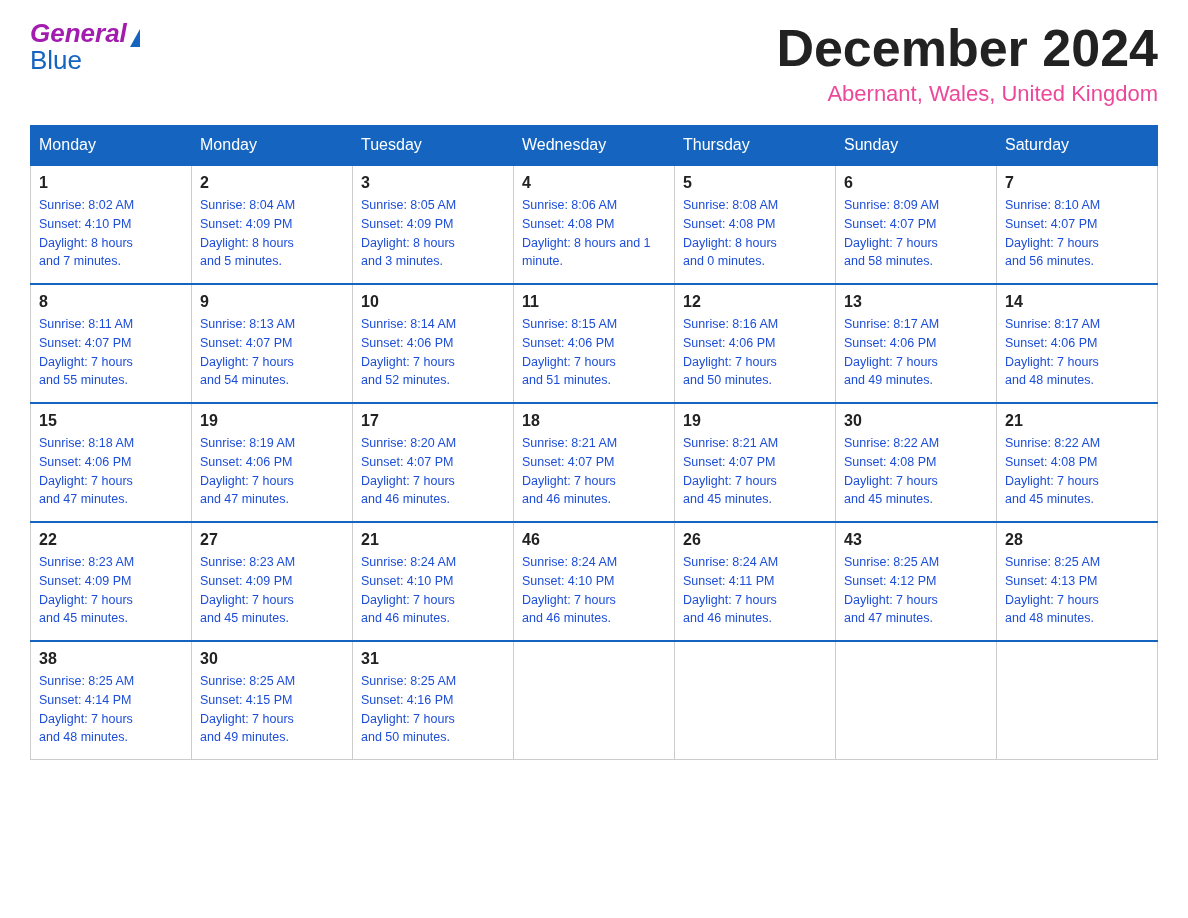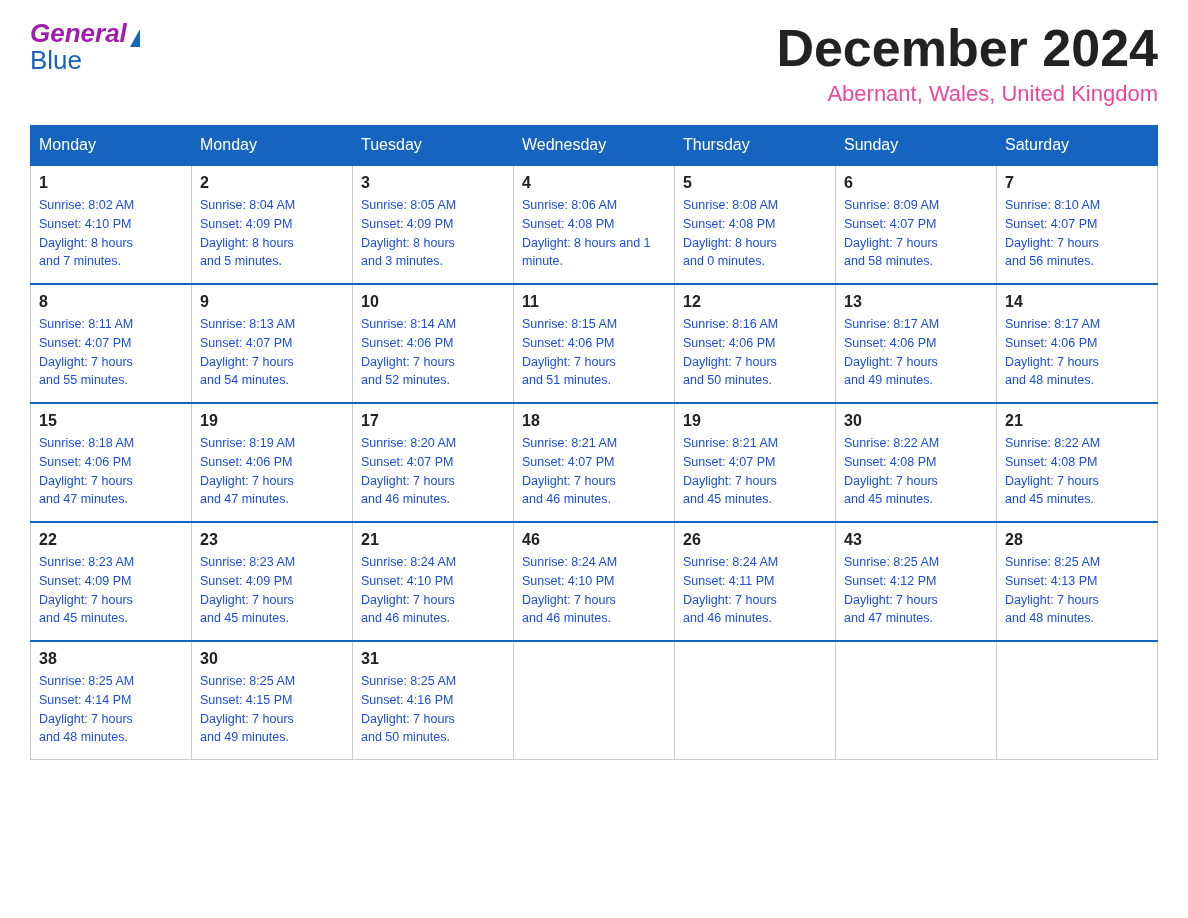--- a/index.html
+++ b/index.html
@@ -224,21 +224,21 @@
         <span class="day-number">21</span>
         <div class="day-info">Sunrise: 8:22 AM<br>Sunset: 4:08 PM<br>Daylight: 7 hours<br>and 45 minutes.</div>
       </td>
       </tr>
       <tr>
         <td>
         <span class="day-number">22</span>
         <div class="day-info">Sunrise: 8:23 AM<br>Sunset: 4:09 PM<br>Daylight: 7 hours<br>and 45 minutes.</div>
       </td>
         <td>
-        <span class="day-number">23</span>
+        <span class="day-number">27</span>
         <div class="day-info">Sunrise: 8:23 AM<br>Sunset: 4:09 PM<br>Daylight: 7 hours<br>and 45 minutes.</div>
       </td>
         <td>
         <span class="day-number">21</span>
         <div class="day-info">Sunrise: 8:24 AM<br>Sunset: 4:10 PM<br>Daylight: 7 hours<br>and 46 minutes.</div>
       </td>
         <td>
         <span class="day-number">46</span>
         <div class="day-info">Sunrise: 8:24 AM<br>Sunset: 4:10 PM<br>Daylight: 7 hours<br>and 46 minutes.</div>
       </td>

